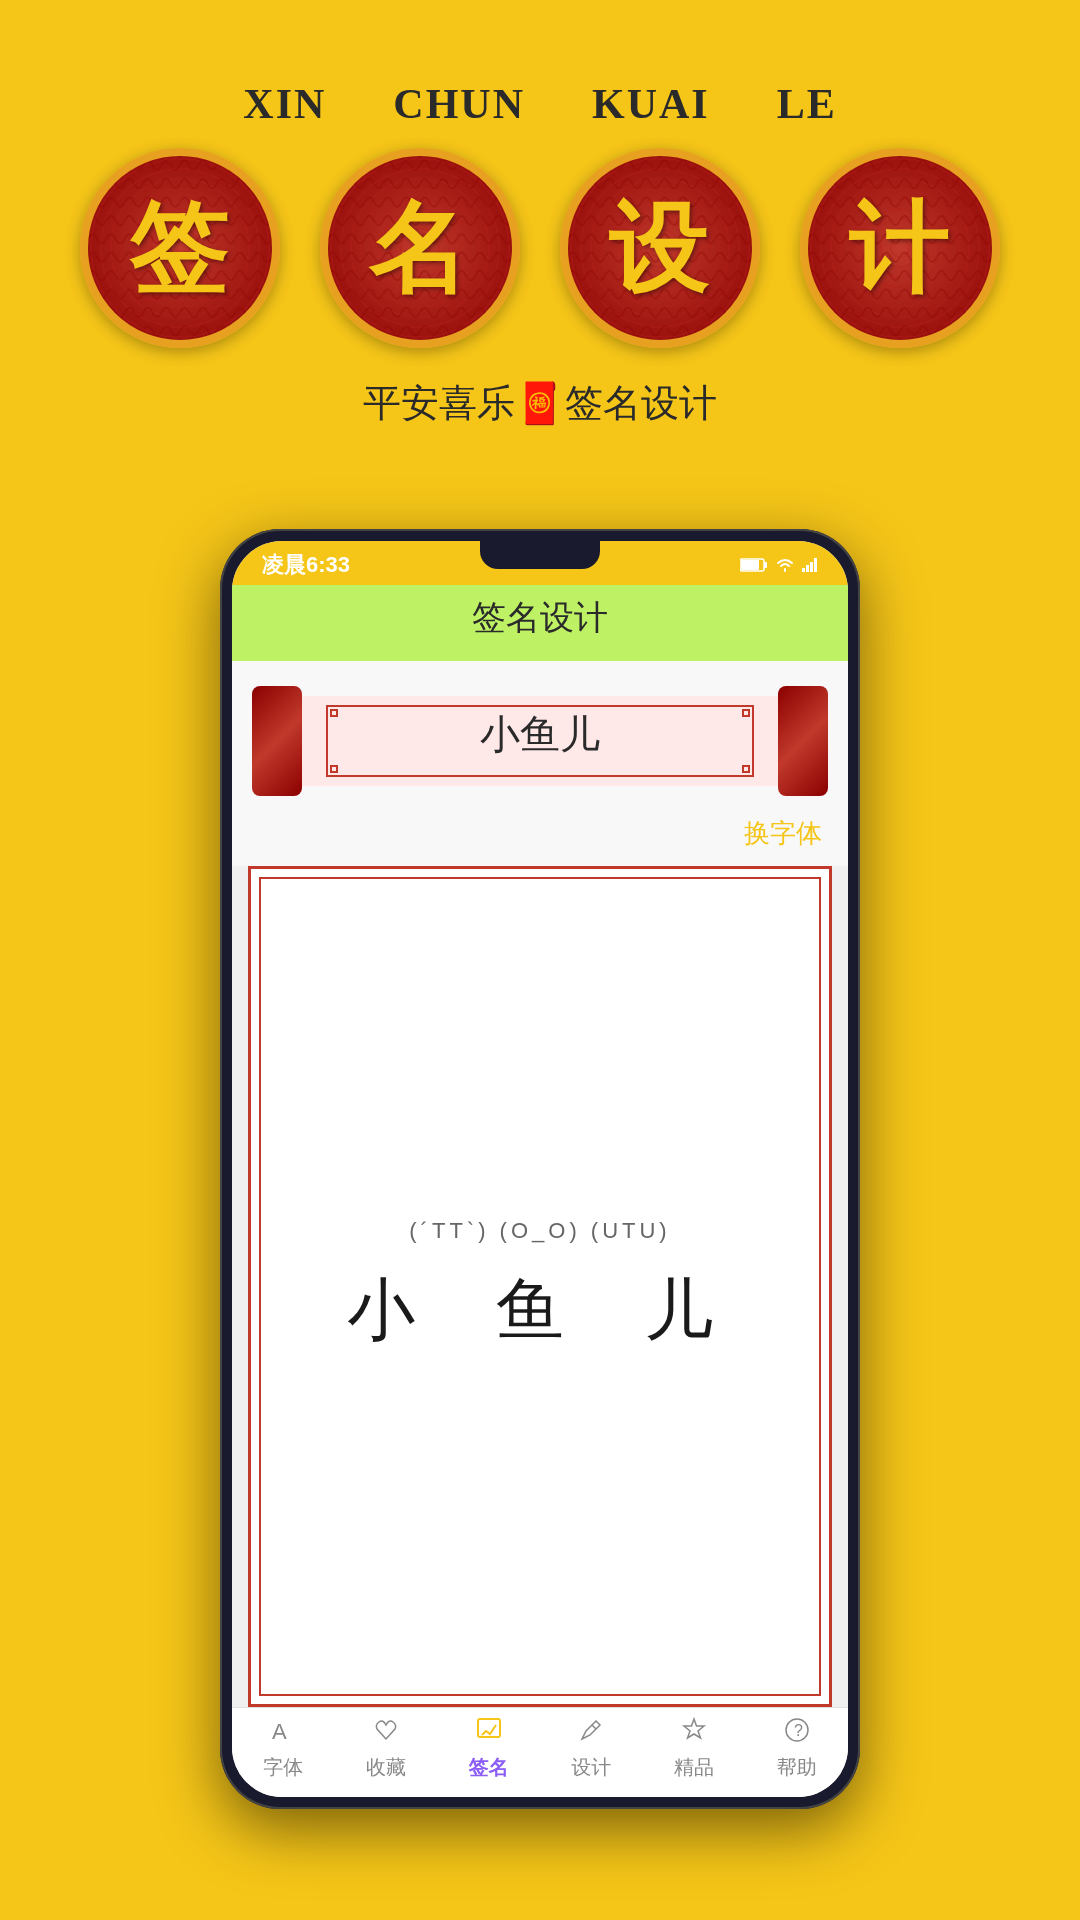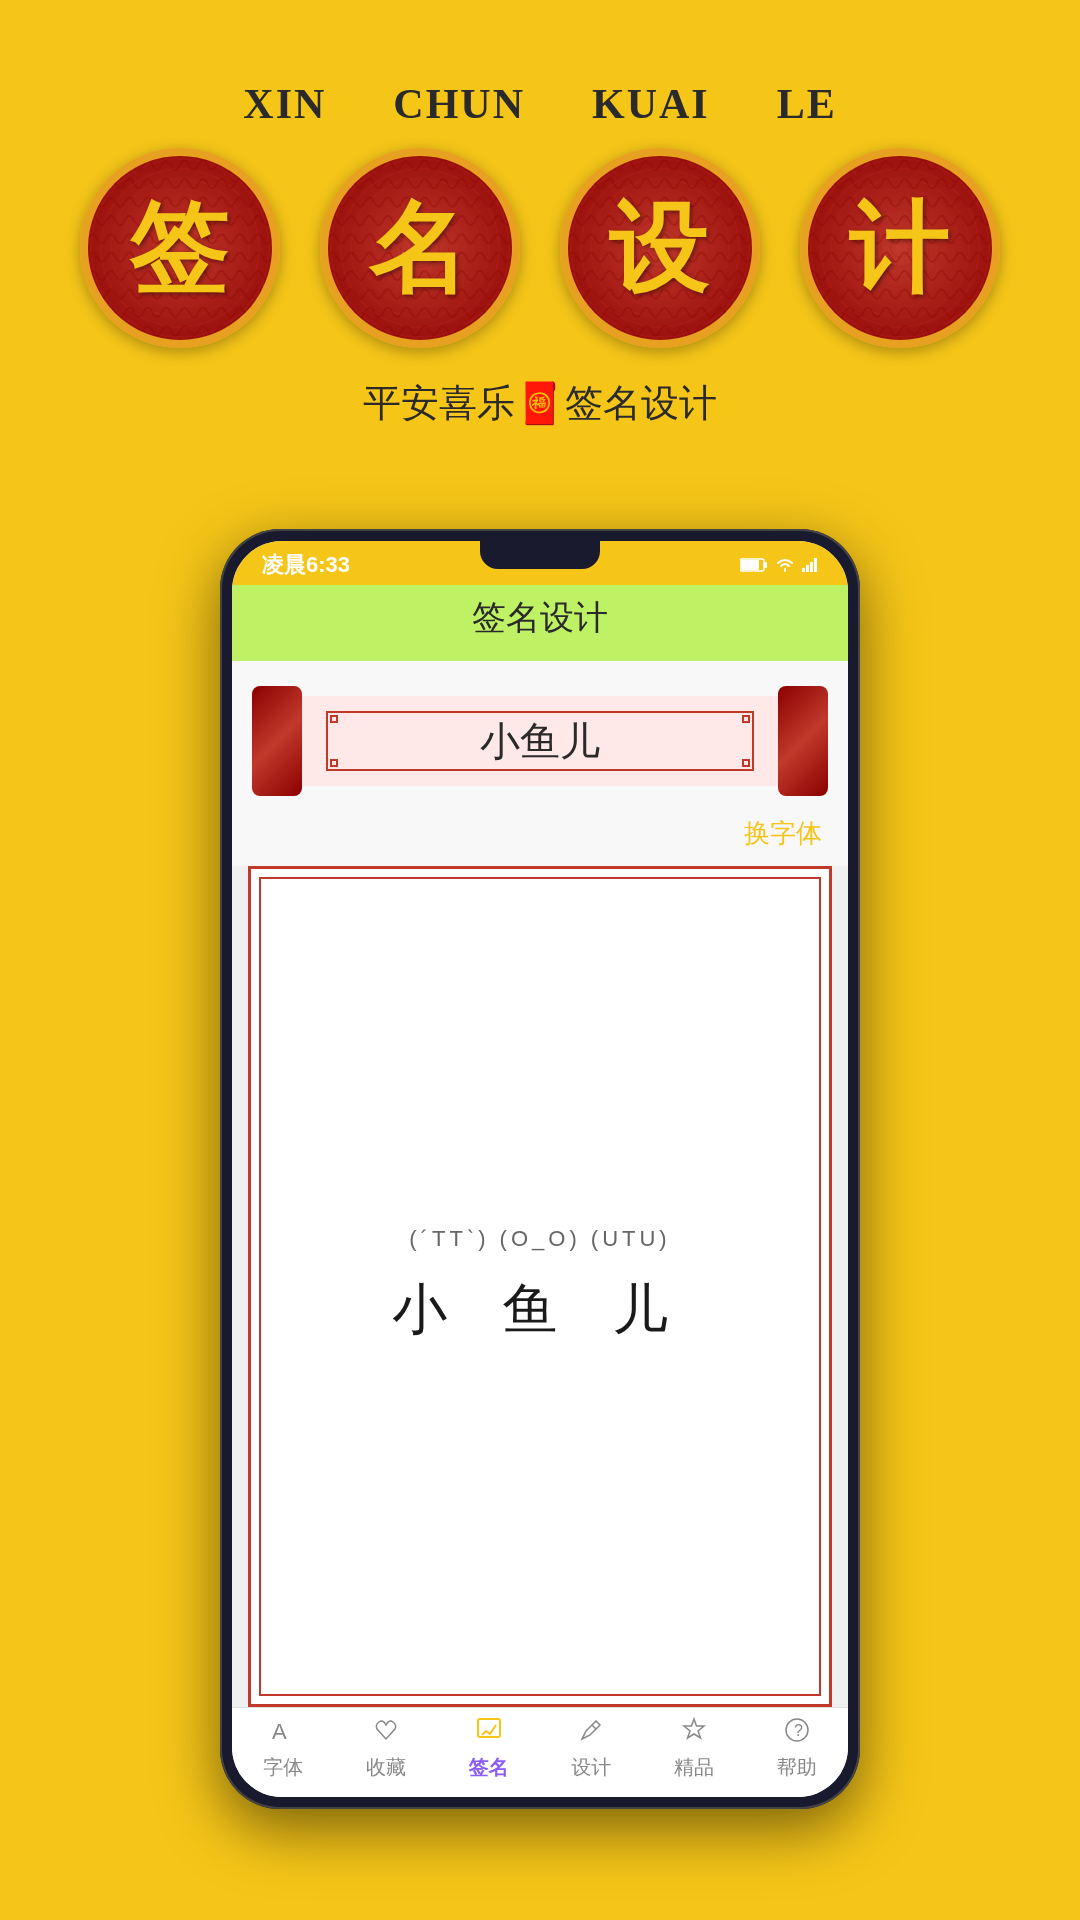--- a/index.html
+++ b/index.html
@@ -263,24 +263,24 @@
     }
 
     .sig-emoticons {
       font-size: 22px;
       color: #666;
       margin-bottom: 21px;
       letter-spacing: 4px;
     }
 
     .sig-text {
-      font-size: 55px;
+      font-size: 68px;
       color: #1a1a1a;
       letter-spacing: 20px;
-      font-family: Liberation Sans, sans-serif;
+      font-family: Liberation Mono, monospace;
     }
 
     
     .bottom-nav {
       background: white;
       height: 90px;
       display: flex;
       align-items: center;
       justify-content: space-around;
       border-top: 1px solid #e0e0e0;
@@ -350,23 +350,23 @@
       height: 90px;
       background: #ffe8e8;
       display: flex;
       align-items: center;
       justify-content: center;
     }
 
     .scroll-inner {
       border: 2px solid #c0392b;
       width: 90%;
-      height: 60px;
-      display: flex;
-      align-items: flex-end;
+      height: 72px;
+      display: flex;
+      align-items: flex-start;
       justify-content: center;
       position: relative;
     }
 
     
     .sq { position: absolute; width: 8px; height: 8px; border: 2px solid #c0392b; }
     .sq-tl { top: 2px; left: 2px; }
     .sq-tr { top: 2px; right: 2px; }
     .sq-bl { bottom: 2px; left: 2px; }
     .sq-br { bottom: 2px; right: 2px; }

